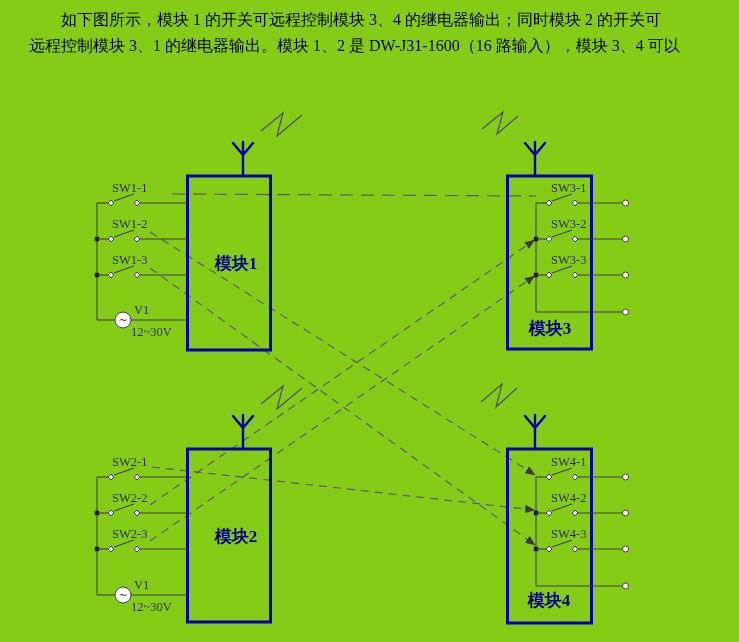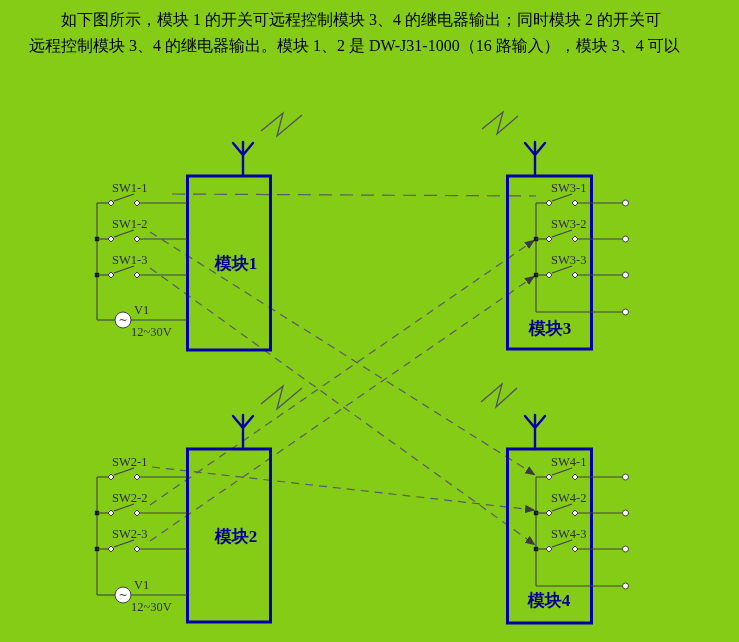--- a/index.html
+++ b/index.html
@@ -22,21 +22,21 @@
   .mlabel{font:bold 17px "Liberation Serif","DejaVu Serif",serif;fill:#00008c;}
   .vsym{font:11px "DejaVu Sans",sans-serif;fill:#40404a;}
 </style>
 </head>
 <body>
 
 <div class="stage">
 
   <div class="para">
     <div class="tline indent">如下图所示，模块 1 的开关可远程控制模块 3、4 的继电器输出；同时模块 2 的开关可</div>
-    <div class="tline">远程控制模块 3、4 的继电器输出。模块 1、2 是 DW-J31-1000（16 路输入），模块 3、4 可以</div>
+    <div class="tline">远程控制模块 3、1 的继电器输出。模块 1、2 是 DW-J31-1600（16 路输入），模块 3、4 可以</div>
   </div>
 
   <svg class="diagram" width="739" height="642" viewBox="0 0 739 642">
     <defs>
       <marker id="arr" markerWidth="9" markerHeight="8" refX="7.5" refY="3.5" orient="auto">
         <path d="M0,0 L8.5,3.5 L0,7 Z" fill="#3a3a42"></path>
       </marker>
     </defs>
 
     <g>

